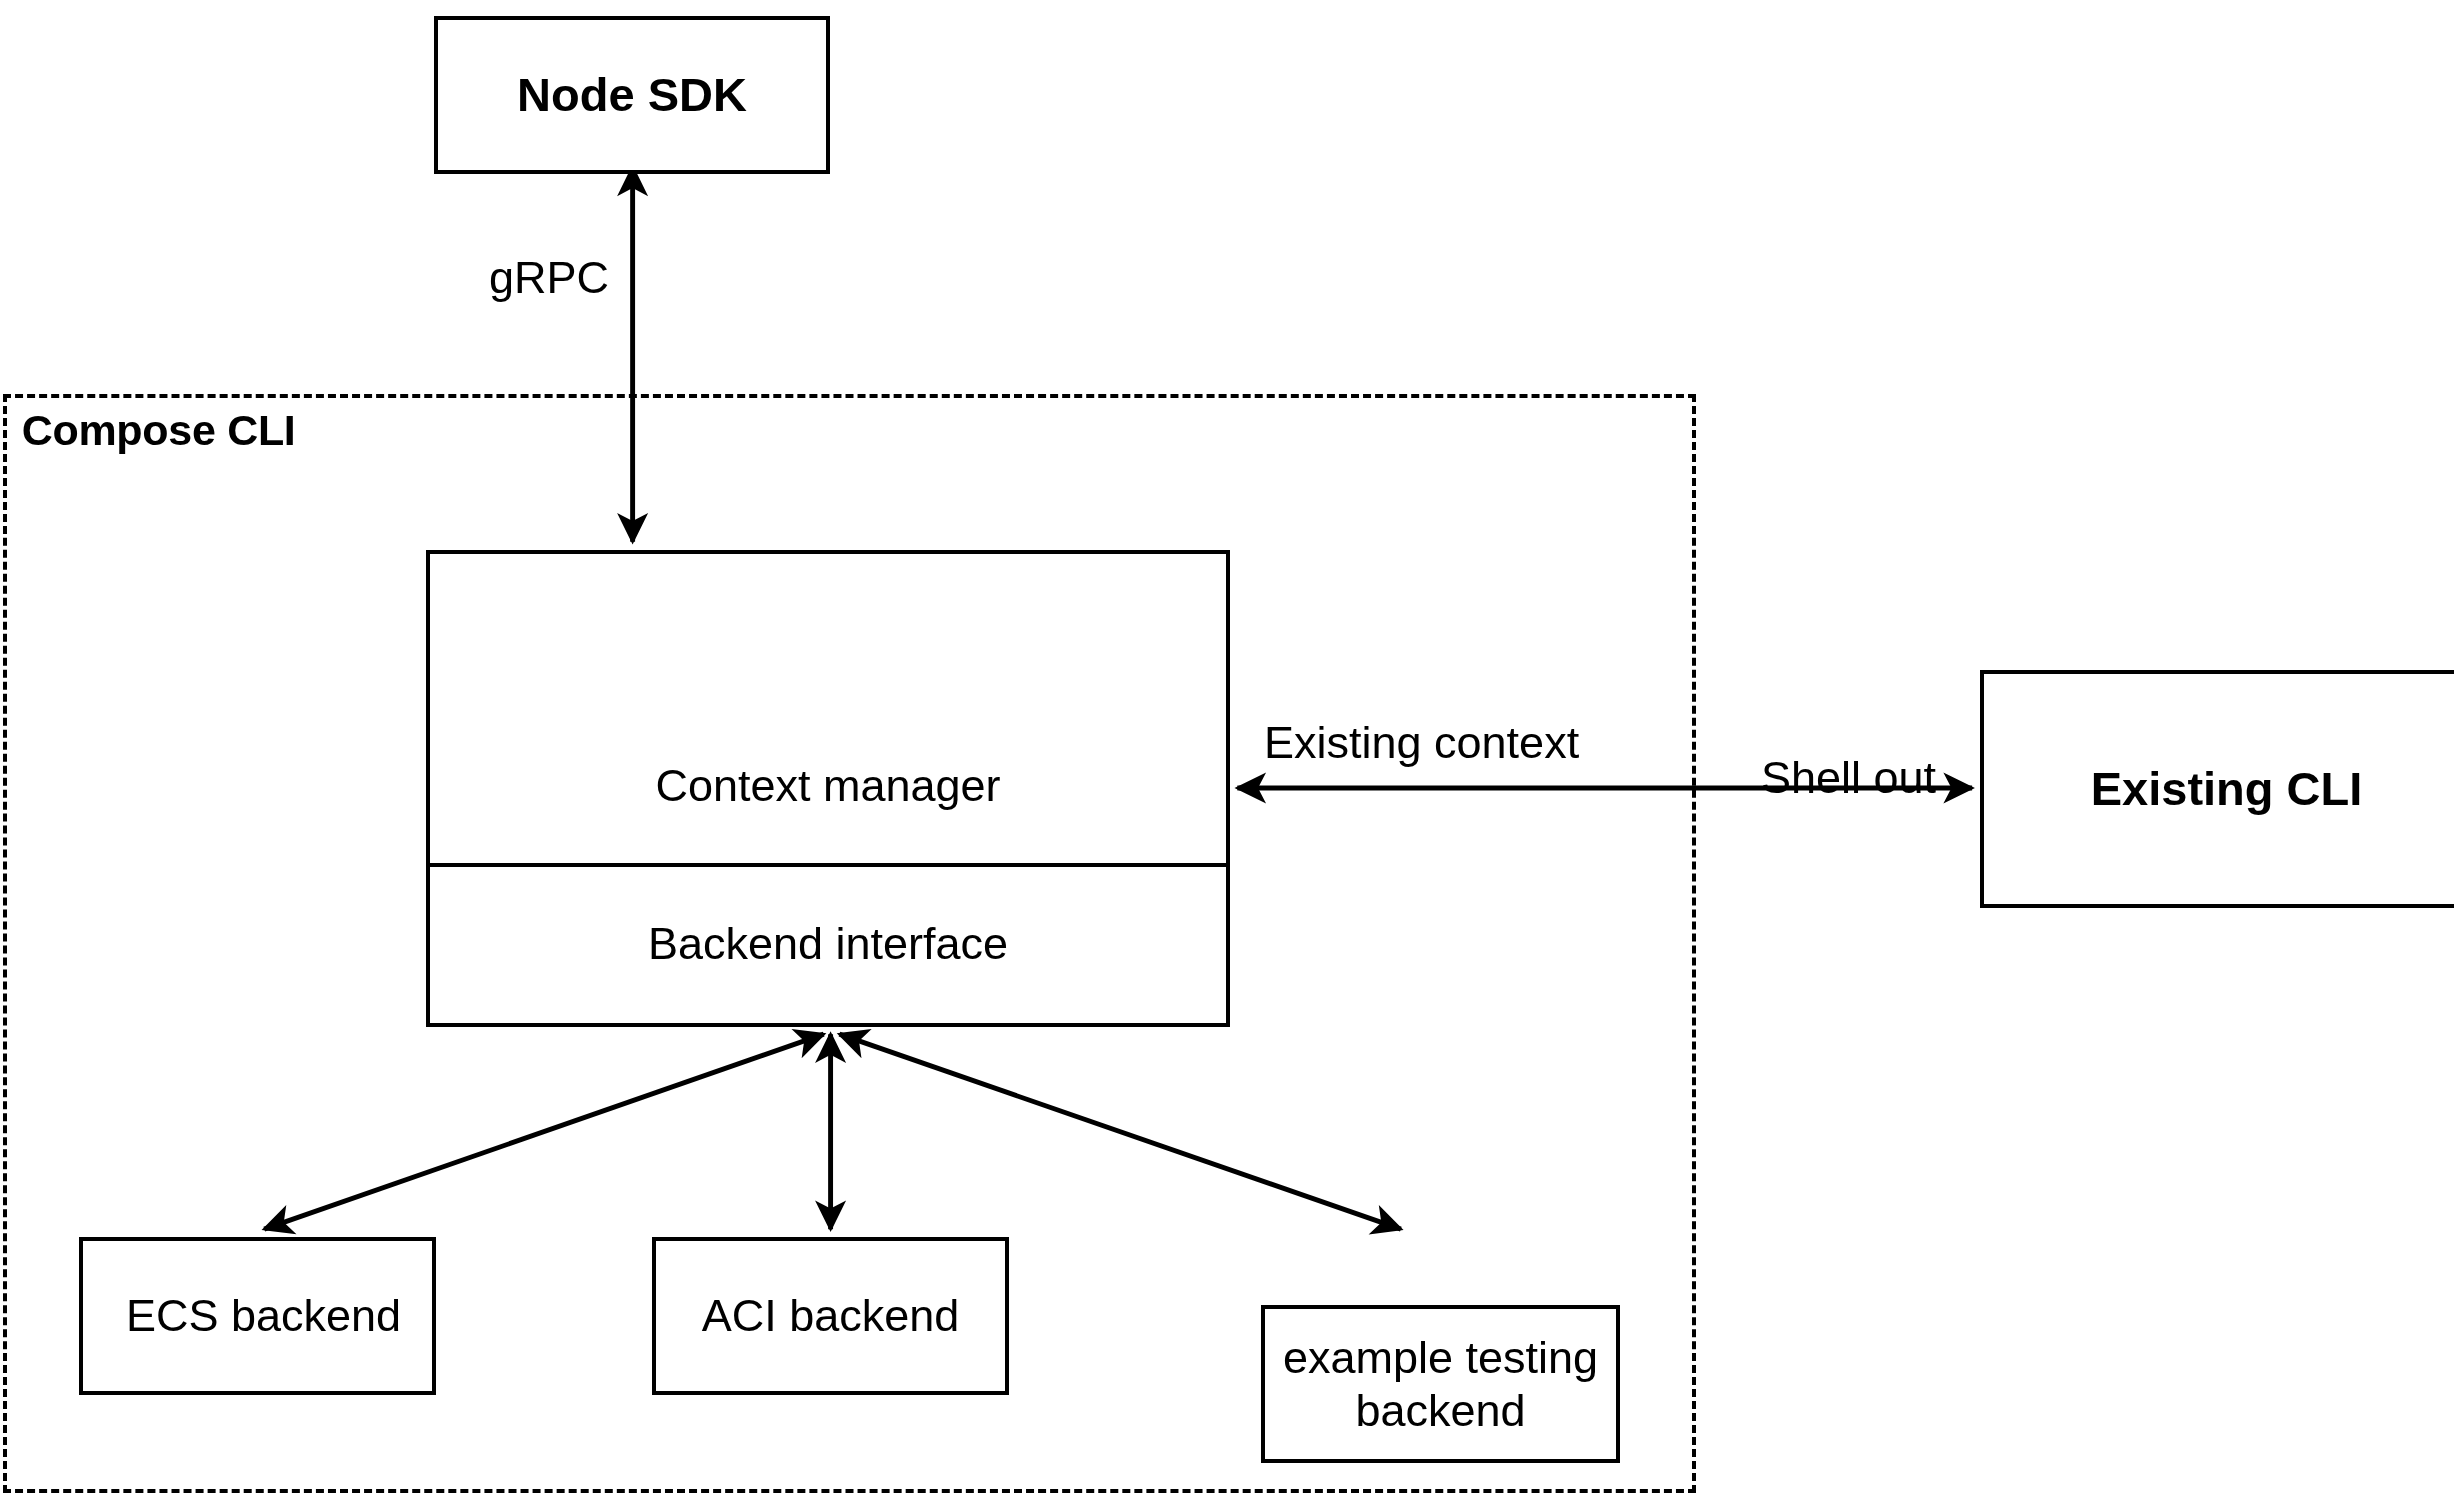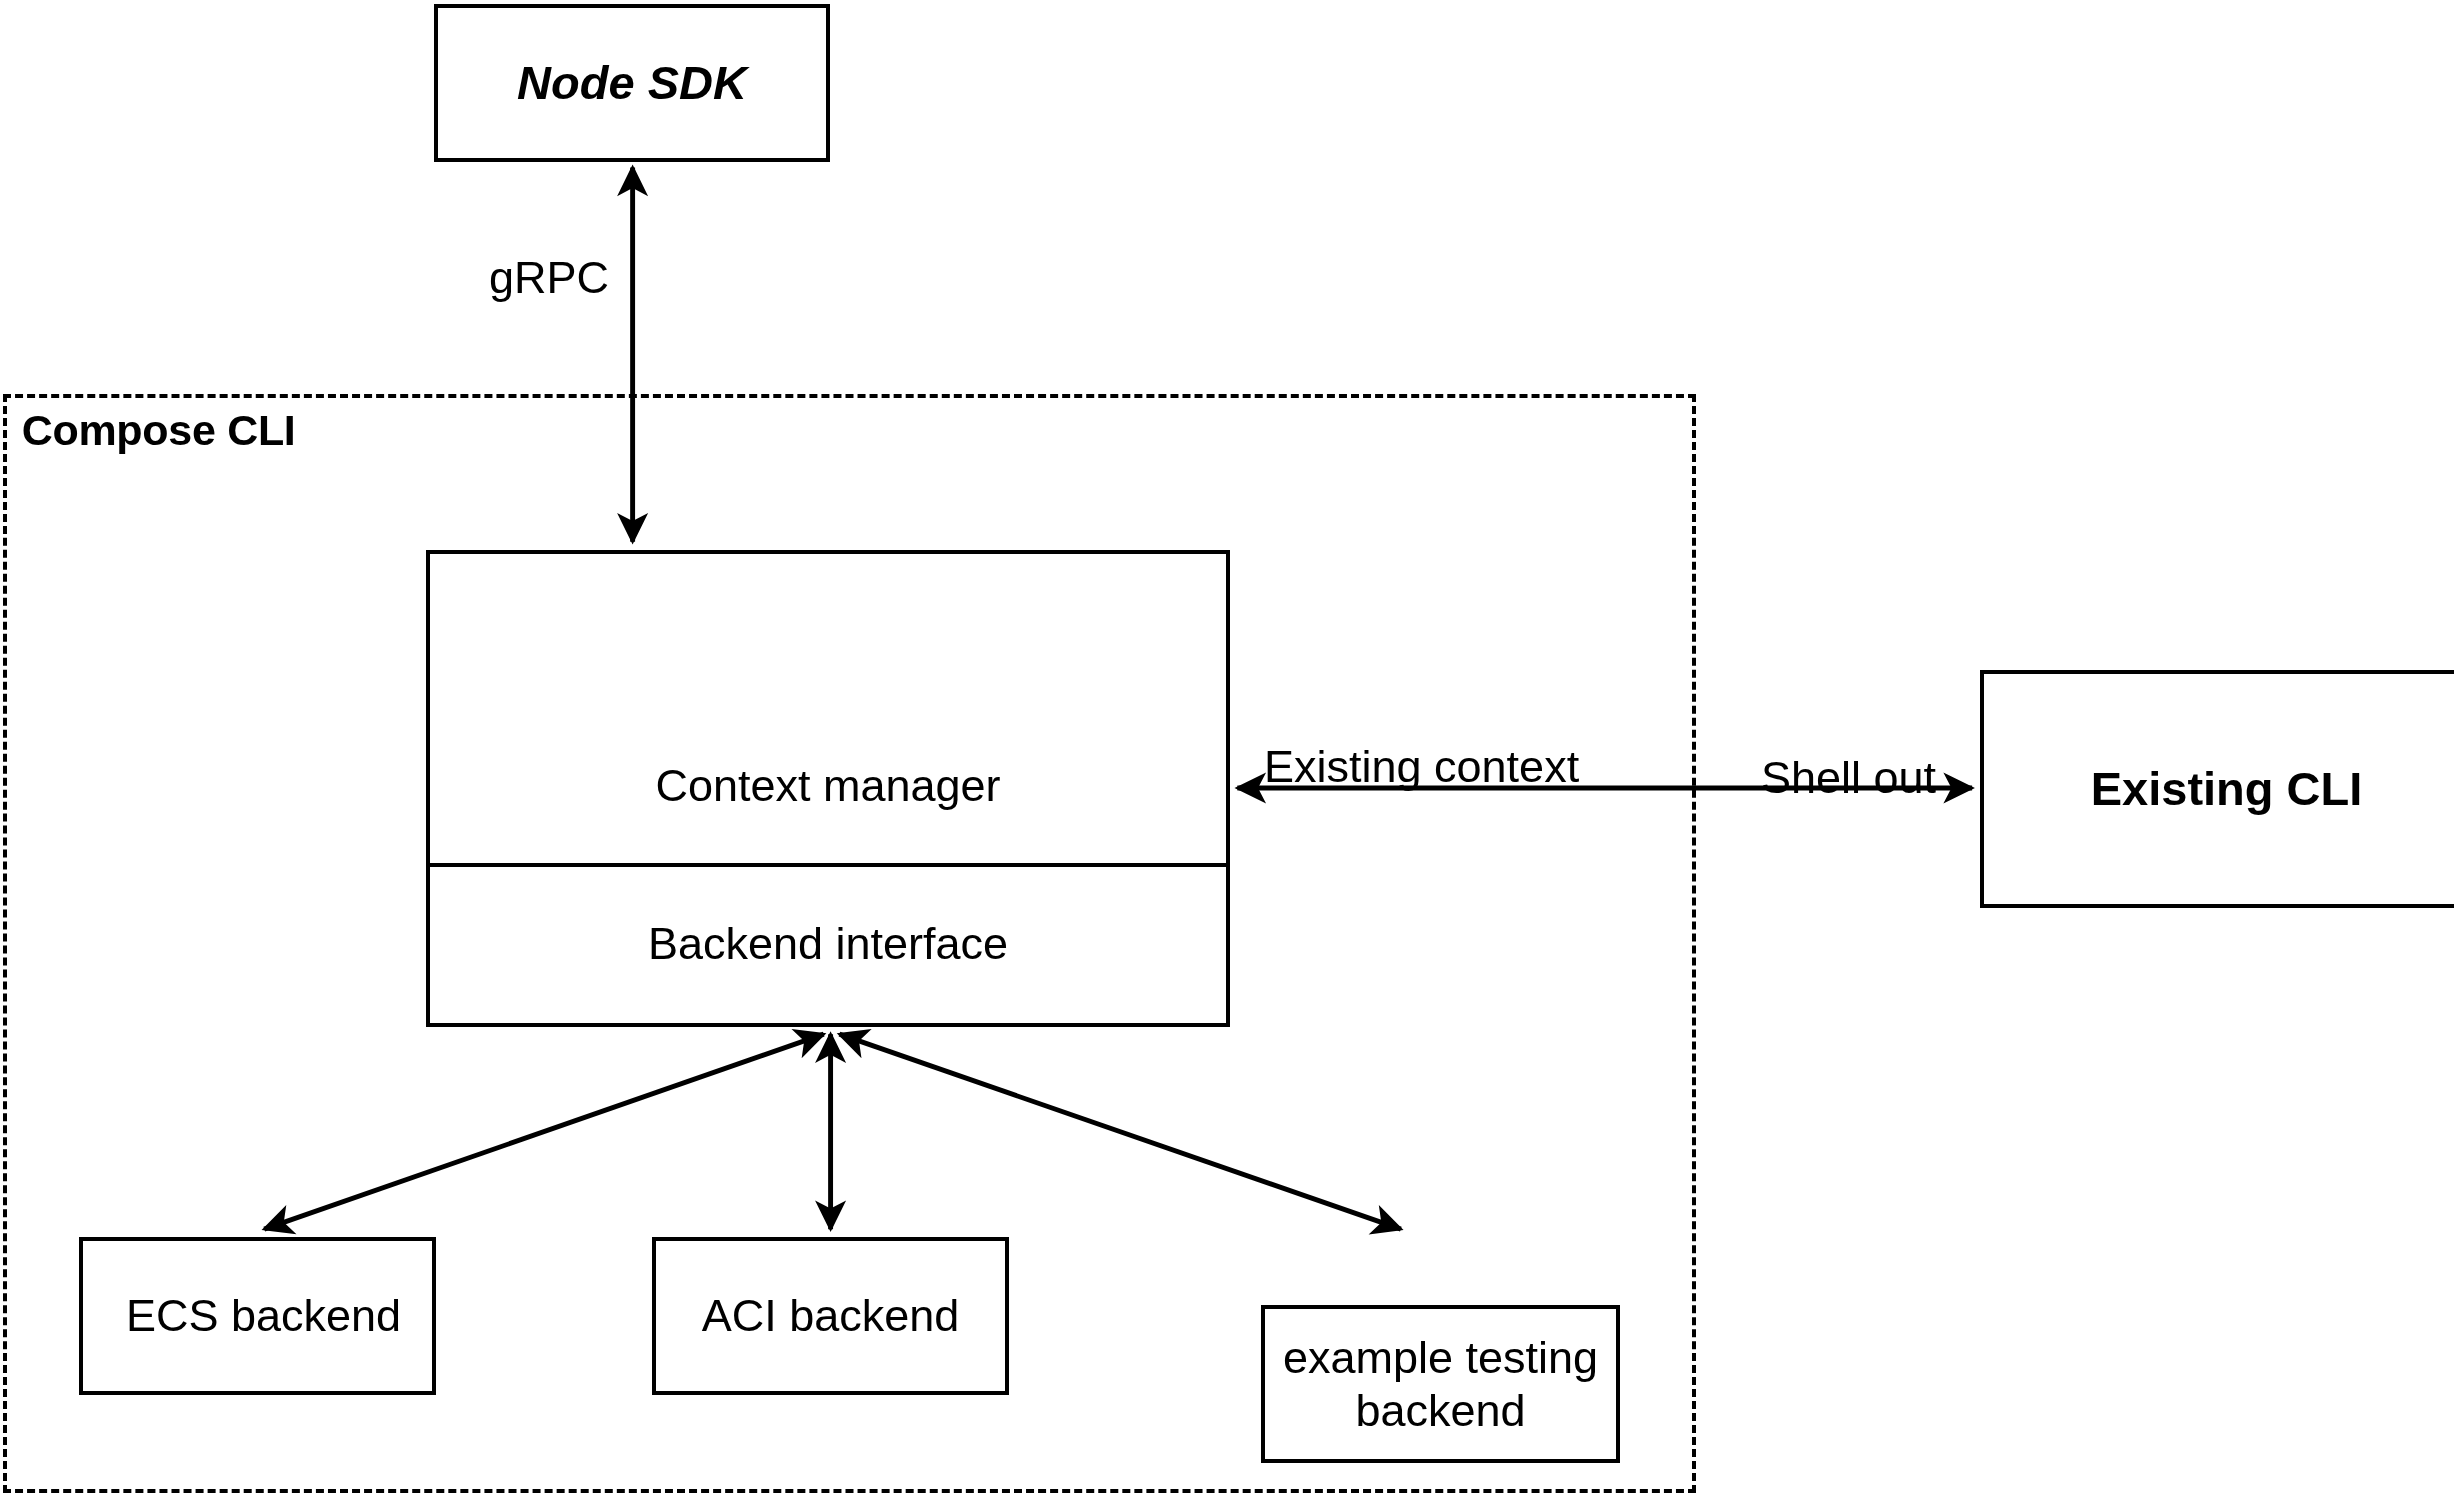--- a/index.html
+++ b/index.html
@@ -36,21 +36,21 @@
   }
   .node-label {
     display: block;
     padding: 0 9.9px;
   }
   .bold-node { font-weight: bold; }
   .f-48 { font-size: 47px; }
   .f-46 { font-size: 45px; }
 
   
-  #node-sdk-box { left: 434px; top: 4px; width: 396px; height: 158px; font-style: italic; }
+  #node-sdk-box { left: 434px; top: 16px; width: 396px; height: 158px; }
 
   
   #compose-cli-group {
     position: absolute;
     left: 3px; top: 394px;
     width: 1693px; height: 1099px;
     box-sizing: border-box;
     border: 4.9px dashed #000000;
     background: transparent;
   }
@@ -109,21 +109,21 @@
 
   
   .edge-label {
     position: absolute;
     font-size: 45px;
     color: #000000;
     white-space: pre;
     line-height: 1;
   }
   #label-grpc { left: 489px; top: 255px; }
-  #label-existing-context { left: 1264px; top: 720px; margin-top: 24px; }
+  #label-existing-context { left: 1264px; top: 720px; }
   #label-shell-out { left: 1761px; top: 720px; margin-top: 35px; }
 </style>
 </head>
 <body>
 
 <div id="canvas">
 
   <svg class="svg-layer" viewBox="0 0 2492 1524" xmlns="http://www.w3.org/2000/svg">
     <defs>
       <marker id="ah-end" viewBox="0 0 12 12" refX="10.5" refY="6" markerWidth="7" markerHeight="7" orient="auto-start-reverse" markerUnits="strokeWidth">

